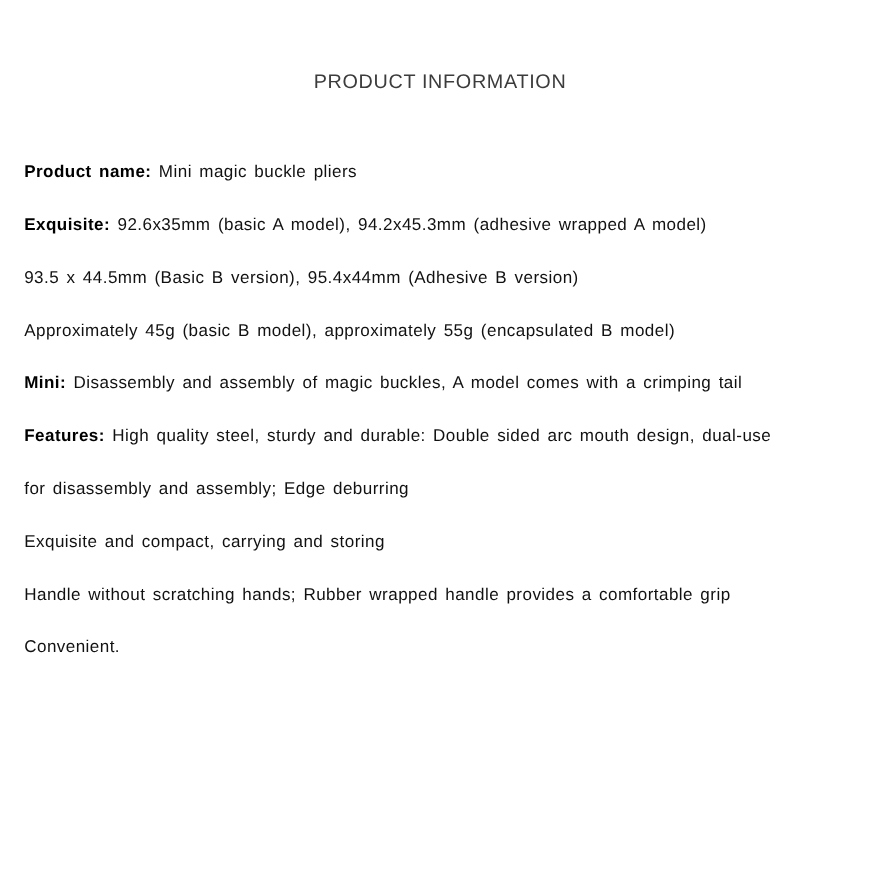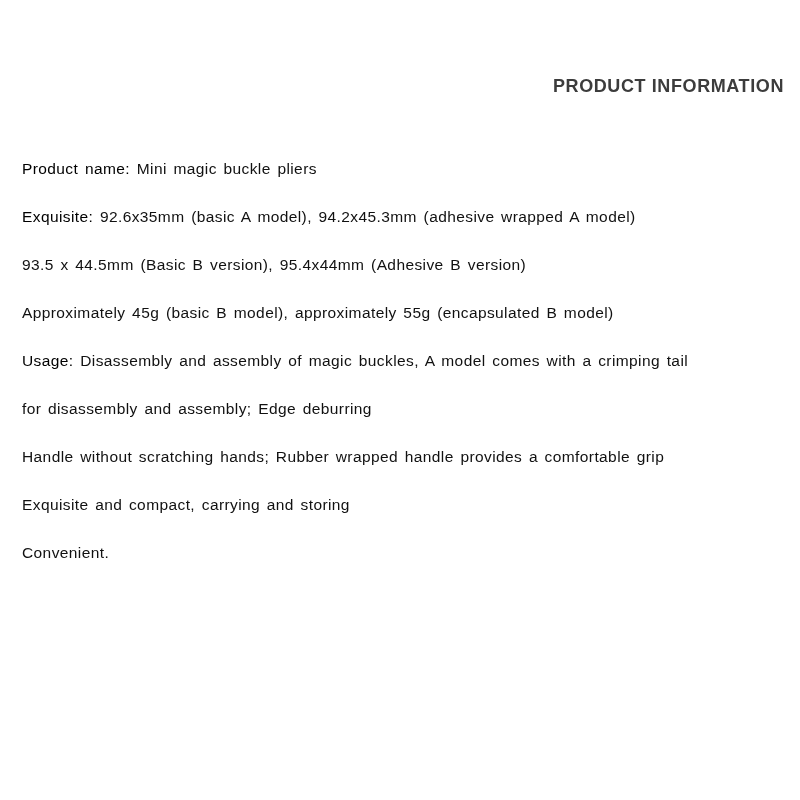--- a/index.html
+++ b/index.html
@@ -8,71 +8,72 @@
     background: #ffffff;
     font-family: "Liberation Sans", sans-serif;
     overflow: hidden;
   }
   .page {
     width: 800px; height: 800px;
     background: #ffffff;
     box-sizing: border-box;
   }
   .page-title {
-    margin: 16px;
+    margin: 4px;
     padding-top: 58px;
-    text-align: right;
+    text-align: center;
     font-size: 18px;
-    font-weight: 700;
+    font-weight: 400;
     letter-spacing: 0.6px;
     color: #3c3c3c;
     line-height: 24px;
   }
   .details {
     margin-top: 47px;
     padding-left: 22px;
     padding-right: 14px;
   }
   .line {
     margin: 0;
     height: 48px;
     line-height: 48px;
     font-size: 15.5px;
     letter-spacing: 0.4px;
     word-spacing: 2px;
     color: #111111;
     white-space: nowrap;
   }
   .line .label {
-    font-weight: normal;
+    font-weight: bold;
     color: #000000;
   }
 </style>
 </head>
 <body>
 
 <div class="page">
   <h1 class="page-title">PRODUCT INFORMATION</h1>
 
   <div class="details">
     <p class="line"><span class="label">Product name:</span><span> Mini magic buckle pliers</span></p>
 
 
     <p class="line"><span class="label">Exquisite:</span><span> 92.6x35mm (basic A model), 94.2x45.3mm (adhesive wrapped A model)</span></p>
 
     <p class="line"><span class="label"></span><span>93.5 x 44.5mm (Basic B version), 95.4x44mm (Adhesive B version)</span></p>
 
 
     <p class="line"><span class="label"></span><span>Approximately 45g (basic B model), approximately 55g (encapsulated B model)</span></p>
 
-    <p class="line"><span class="label">Usage:</span><span> Disassembly and assembly of magic buckles, A model comes with a crimping tail</span></p>
+    <p class="line"><span class="label">Mini:</span><span> Disassembly and assembly of magic buckles, A model comes with a crimping tail</span></p>
 
 
+    <p class="line"><span class="label">Features:</span><span> High quality steel, sturdy and durable: Double sided arc mouth design, dual-use</span></p>
 
     <p class="line"><span class="label"></span><span>for disassembly and assembly; Edge deburring</span></p>
 
+    <p class="line"><span class="label"></span><span>Exquisite and compact, carrying and storing</span></p>
+
     <p class="line"><span class="label"></span><span>Handle without scratching hands; Rubber wrapped handle provides a comfortable grip</span></p>
-
-    <p class="line"><span class="label"></span><span>Exquisite and compact, carrying and storing</span></p>
 
     <p class="line"><span class="label"></span><span>Convenient.</span></p>
   </div>
 </div>
 
 </body></html>

